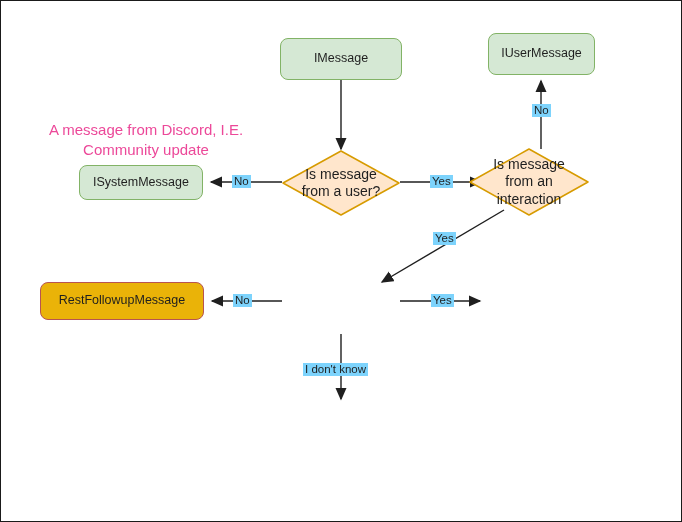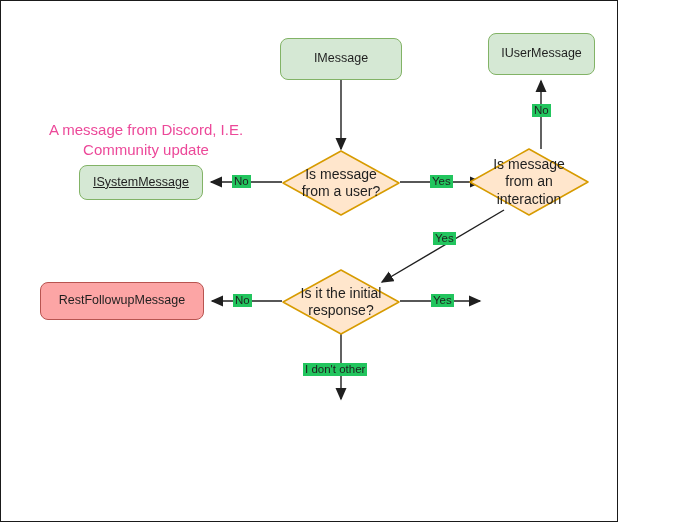--- a/index.html
+++ b/index.html
@@ -3,21 +3,21 @@
 <meta charset="utf-8">
 <title>Message Type Flowchart</title>
 <style>
   html, body {
     margin: 0;
     padding: 0;
     background: #ffffff;
   }
   #canvas {
     position: relative;
-    width: 618px;
+    width: 682px;
     height: 522px;
     background: #ffffff;
     border: 1px solid #1a1a1a;
     box-sizing: border-box;
     overflow: hidden;
     font-family: "Liberation Sans", sans-serif;
   }
   #edges {
     position: absolute;
     left: 0;
@@ -41,21 +41,21 @@
   .rect {
     border-radius: 8px;
     border-width: 1.3px;
     border-style: solid;
   }
   .green {
     background: #d5e8d4;
     border-color: #82b366;
   }
   .pink {
-    background: #fca5a5;
+    background: #eab308;
     border-color: #b85450;
   }
   .diamond-wrap {
     position: absolute;
     z-index: 3;
   }
   .diamond-wrap svg {
     position: absolute;
     left: 0;
     top: 0;
@@ -74,21 +74,21 @@
     font-size: 14px;
     line-height: 1.25;
     color: #1f1f1f;
     padding: 0 10px;
     box-sizing: border-box;
   }
   .edge-label {
     position: absolute;
     font-size: 11.5px;
     color: #1f1f1f;
-    background: #22c55e;
+    background: #7dd3fc;
     padding: 0 2px;
     white-space: nowrap;
     z-index: 4;
     line-height: 1.1;
   }
   .note {
     position: absolute;
     font-size: 15px;
     color: #ec4899;
     text-align: center;
@@ -135,21 +135,21 @@
   </svg>
 
   <div class="node rect green" style="left:279px; top:37px; width:122px; height:42px;">
     <span>IMessage</span>
   </div>
 
   <div class="node rect green" style="left:487px; top:32px; width:107px; height:42px;">
     <span>IUserMessage</span>
   </div>
 
-  <div class="node rect green" style="left:78px; top:164px; width:124px; height:35px;text-decoration:underline;">
+  <div class="node rect green" style="left:78px; top:164px; width:124px; height:35px;">
     <span>ISystemMessage</span>
   </div>
 
   <div class="node rect pink" style="left:39px; top:281px; width:164px; height:38px;">
     <span>RestFollowupMessage</span>
   </div>
 
 
 
   <div class="diamond-wrap" style="left:280px; top:148px; width:120px; height:68px;">
@@ -159,38 +159,32 @@
     <div class="diamond-label">Is message from a user?</div>
   </div>
 
   <div class="diamond-wrap" style="left:467px; top:146px; width:122px; height:70px;">
     <svg width="122" height="70" viewBox="0 0 122 70">
       <path d="M61,2 L120,35 L61,68 L2,35 Z" fill="#ffe6cc" stroke="#d79b00" stroke-width="1.5" stroke-linejoin="round"></path>
     </svg>
     <div class="diamond-label">Is message from an interaction</div>
   </div>
 
-  <div class="diamond-wrap" style="left:280px; top:267px; width:120px; height:68px;">
-    <svg width="120" height="68" viewBox="0 0 120 68">
-      <path d="M60,2 L118,34 L60,66 L2,34 Z" fill="#ffe6cc" stroke="#d79b00" stroke-width="1.5" stroke-linejoin="round"></path>
-    </svg>
-    <div class="diamond-label">Is it the initial response?</div>
-  </div>
 
   <div class="edge-label" style="left:231px; top:174px;">No</div>
 
   <div class="edge-label" style="left:429px; top:174px;">Yes</div>
 
   <div class="edge-label" style="left:531px; top:103px;">No</div>
 
   <div class="edge-label" style="left:432px; top:231px;">Yes</div>
 
   <div class="edge-label" style="left:232px; top:293px;">No</div>
 
   <div class="edge-label" style="left:430px; top:293px;">Yes</div>
 
-  <div class="edge-label" style="left:302px; top:362px;">I don't other</div>
+  <div class="edge-label" style="left:302px; top:362px;">I don't know</div>
 
   <div class="note" style="left:45px; top:119px; width:200px;">A message from Discord, I.E.
 Community update notifications.</div>
 
 
 </div>
 
 </body></html>

